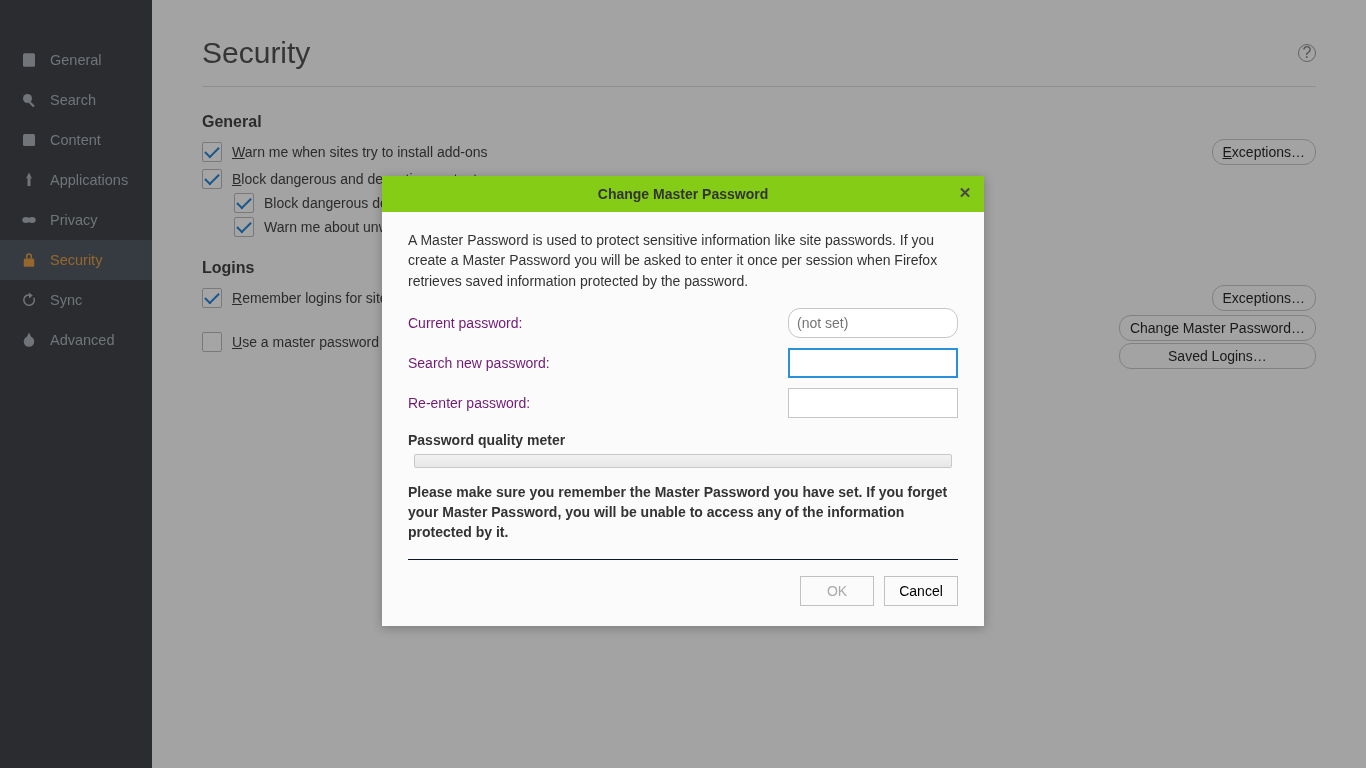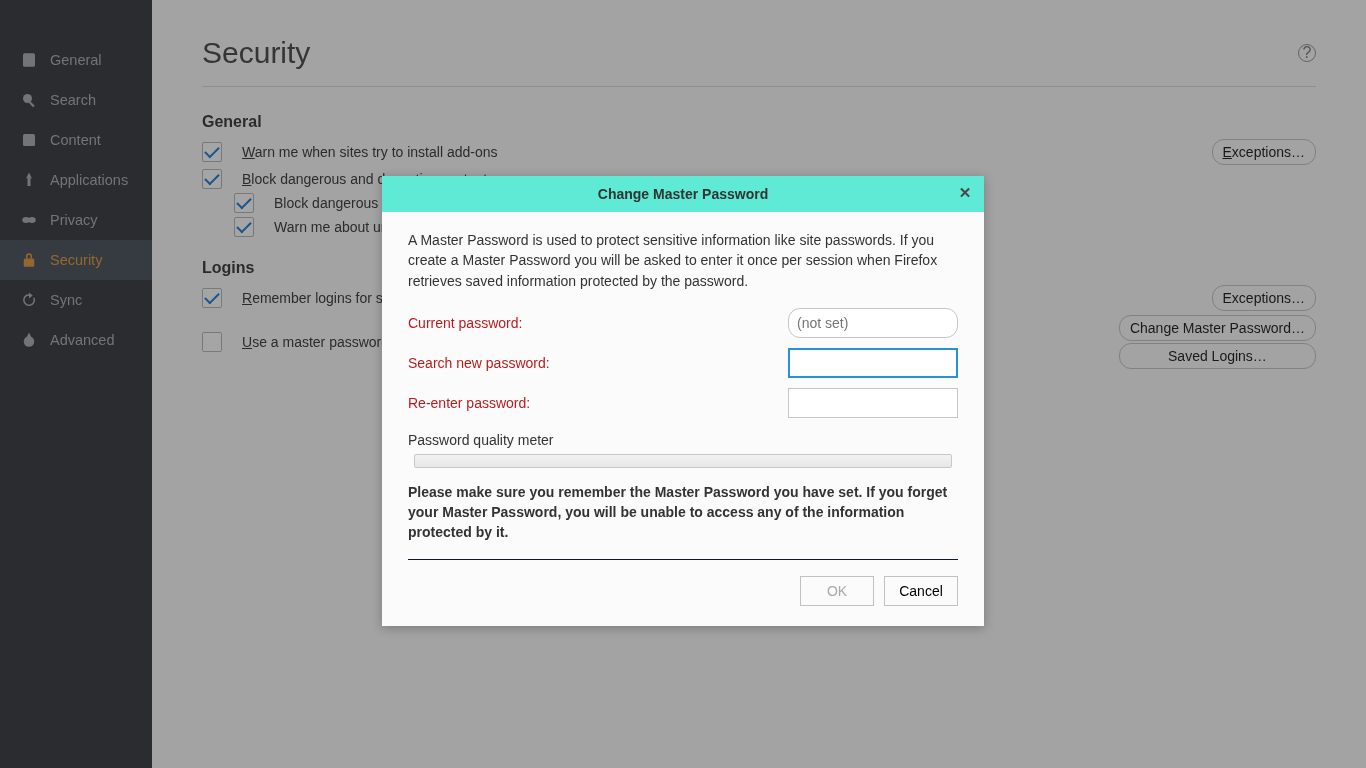--- a/index.html
+++ b/index.html
@@ -92,21 +92,21 @@
     display: flex;
     align-items: center;
     margin-bottom: 4px;
   }
   .option-row.with-button {
     justify-content: space-between;
   }
   .option-left {
     display: flex;
     align-items: center;
-    gap: 20px;
+    gap: 10px;
   }
   .checkbox {
     width: 20px; height: 20px;
     border: 1px solid #b0b0b0;
     border-radius: 2px;
     background: #fff;
     display: flex;
     align-items: center;
     justify-content: center;
     cursor: pointer;
@@ -151,21 +151,21 @@
     align-items: flex-start;
     justify-content: center;
   }
   .dialog {
     margin-top: 176px;
     width: 602px;
     background: #fbfbfb;
     box-shadow: 0 2px 10px rgba(0,0,0,0.25);
   }
   .dialog-header {
-    background: #5eead4;
+    background: #84cc16;
     height: 36px;
     display: flex;
     align-items: center;
     justify-content: center;
     position: relative;
     font-weight: 700;
     font-size: 14px;
     color: #333;
   }
   .dialog-close {
@@ -185,42 +185,42 @@
   .dialog-intro {
     line-height: 1.45;
     margin-bottom: 17px;
   }
   .form-row {
     display: flex;
     align-items: center;
     justify-content: space-between;
     margin-bottom: 10px;
   }
-  .form-row label { color: #b91c1c; }
+  .form-row label { color: #701a75; }
   .form-row input[type="password"],
   .form-row input[type="text"] {
     width: 170px;
     height: 30px;
     border: 1px solid #c6c6c6;
     padding: 2px 8px;
     font-size: 14px;
     background: #fff;
   }
   .form-row input.focused {
     border-color: #2a90d8;
     outline: none;
     box-shadow: 0 0 0 1px #2a90d8 inset;
   }
   .form-row input.disabled {
     background: #fff;
     color: #8d8d8d;
     border-radius: 12px;
   }
   .meter-label {
-    font-weight: 400;
+    font-weight: 700;
     margin: 14px 0 6px 0;
   }
   .meter {
     height: 14px;
     border: 1px solid #c8c8c8;
     background: linear-gradient(#f2f2f2,#e7e7e7);
     border-radius: 2px;
     margin: 0 6px 14px 6px;
   }
   .dialog-warning {

